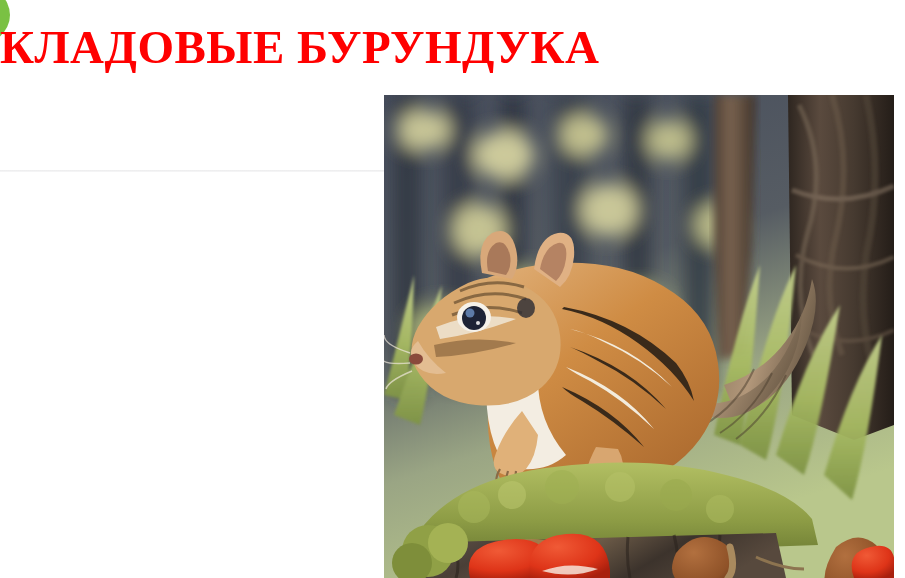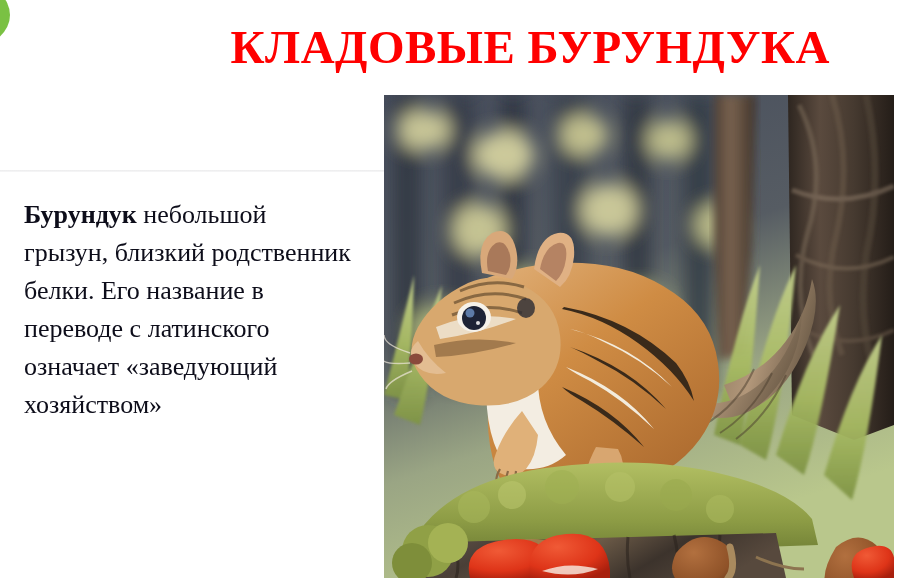--- a/index.html
+++ b/index.html
@@ -34,21 +34,21 @@
     border-radius: 50%;
     background: #7ac143;
   }
 
   
   .title {
     position: absolute;
     left: 0;
     top: 22px;
     width: 830px;
-    text-align: right;
+    text-align: left;
     color: #ff0000;
     font-family: "Liberation Serif", "DejaVu Serif", serif;
     font-weight: bold;
     font-size: 47px;
     line-height: 1.1;
     letter-spacing: 0.5px;
     white-space: nowrap;
   }
 
   
@@ -93,23 +93,20 @@
 <body>
 
 <div class="slide">
 
   <div class="corner-ornament"></div>
 
   <div class="title">КЛАДОВЫЕ БУРУНДУКА</div>
 
   <div class="divider"></div>
 
-  <div class="body-text">
-    <span class="lead">Бурундук</span><span> небольшой грызун, близкий родственник белки. Его название в переводе с латинского означает «заведующий хозяйством»</span>
-  </div>
 
   <div class="photo">
     <svg width="510" height="483" viewBox="0 0 510 483" xmlns="http://www.w3.org/2000/svg">
       <defs>
         <linearGradient id="bgGrad" x1="0" y1="0" x2="0.35" y2="1">
           <stop offset="0%" stop-color="#464d5c"></stop>
           <stop offset="45%" stop-color="#565c63"></stop>
           <stop offset="72%" stop-color="#9aa584"></stop>
           <stop offset="100%" stop-color="#b9c78c"></stop>
         </linearGradient>

